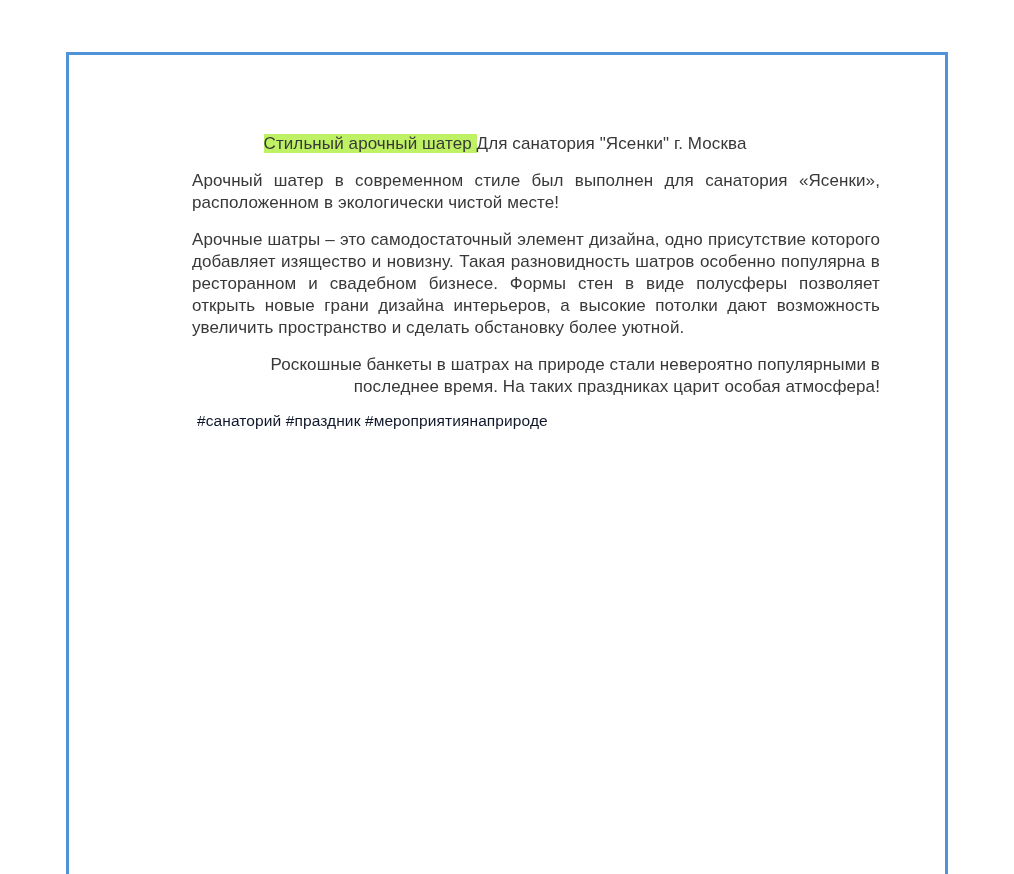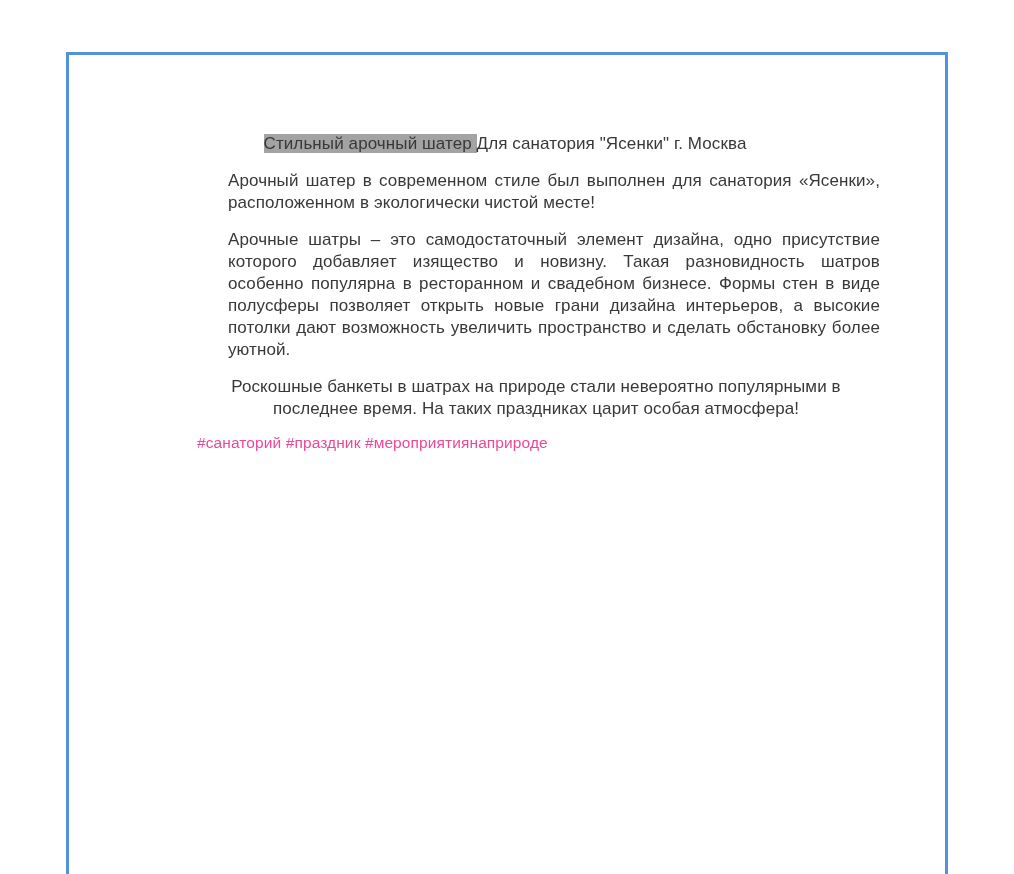--- a/index.html
+++ b/index.html
@@ -30,37 +30,36 @@
       font-size: 17px;
       line-height: 22px;
       letter-spacing: 0.1px;
     }
     .doc-title {
       text-align: center;
       margin: 0 62px 0 0;
       white-space: pre-wrap;
     }
     .title-hl {
-      background: #a3a3a3;
+      background: #bef264;
     }
     .para {
       margin: 15px 0 0 0;
-      text-align: center;
+      text-align: right;
     }
     .justify {
       text-align: justify;
-      margin-left: 36px;
     }
     .extra-gap {
       margin-top: 23px;
     }
     .hashtags {
       margin: 12px 0 0 5px;
       font-size: 15.5px;
-      color: #ec4899;
+      color: #0f172a;
     }
   </style>
 </head>
 <body>
 
 <div class="page-frame" style="border-color: rgb(79, 148, 216);">
   <div class="content">
 
     <div class="doc-title"><span class="title-hl">Стильный арочный шатер </span><span>Для санатория "Ясенки" г. Москва</span></div>
 

